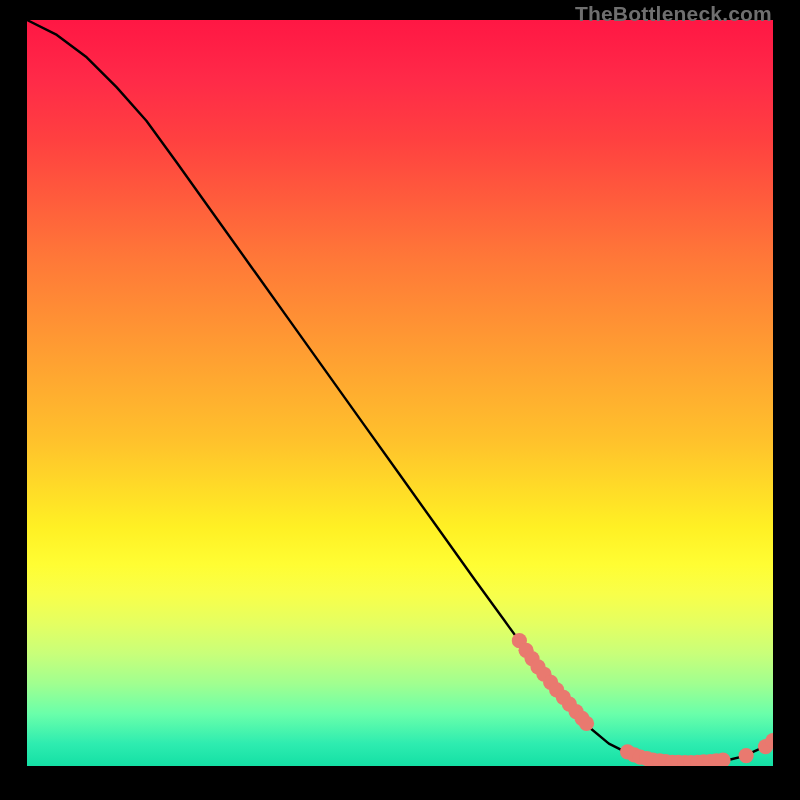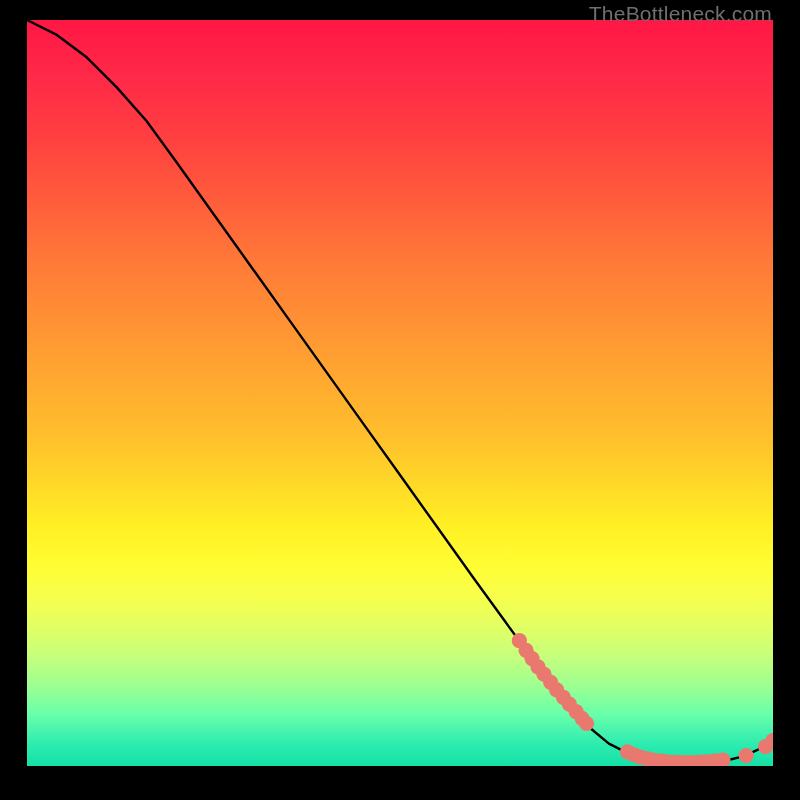--- a/index.html
+++ b/index.html
@@ -44,21 +44,21 @@
       #2eecb0 97%,
       #14e0a5 100%
     );
   }
   .watermark {
     position: absolute;
     top: 2px;
     right: 28px;
     color: #6f6f6f;
     font-size: 21px;
-    font-weight: 400;
+    font-weight: 700;
     letter-spacing: 0.2px;
   }
   svg.overlay {
     position: absolute;
     left: 27px;
     top: 20px;
     width: 746px;
     height: 746px;
     pointer-events: none;
   }

